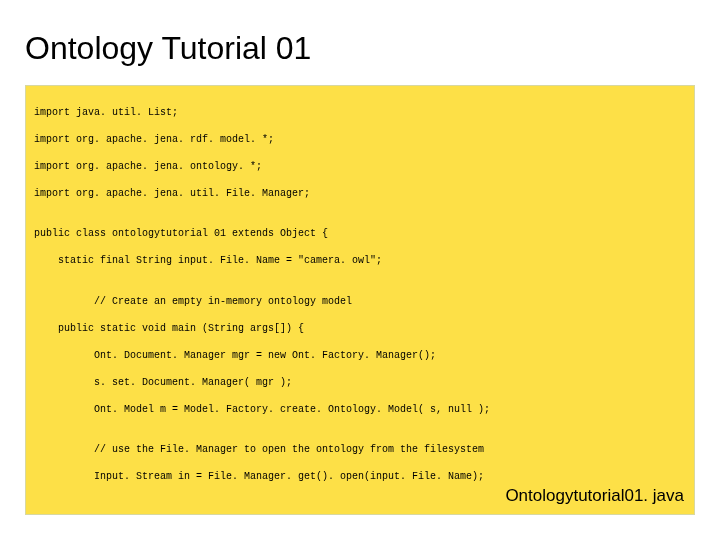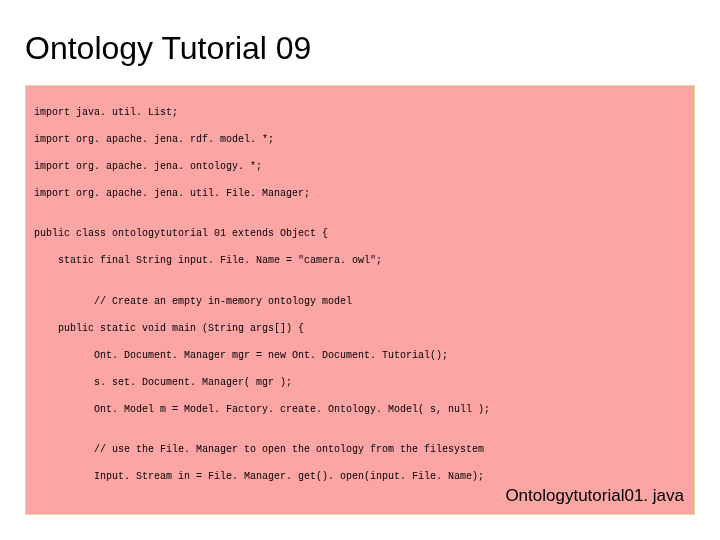--- a/index.html
+++ b/index.html
@@ -11,21 +11,21 @@
       padding: 30px 25px 20px;
       position: relative;
     }
     .title {
       font-size: 32px;
       font-weight: normal;
       margin-bottom: 18px;
       color: #000;
     }
     .code-block {
-      background: #fca5a5;
+      background: #fde047;
       border: 1px solid #d8d8a0;
       padding: 6px 8px;
       font-family: "Courier New", Courier, monospace;
       font-size: 10px;
       line-height: 1.35;
       color: #000;
       white-space: pre;
       position: relative;
       height: 430px;
     }
@@ -35,34 +35,34 @@
       bottom: 6px;
       right: 10px;
       font-family: Arial, Helvetica, sans-serif;
       font-size: 17px;
       color: #000;
     }
   </style>
 </head>
 <body>
 
-<h1 class="title">Ontology Tutorial 09</h1>
+<h1 class="title">Ontology Tutorial 01</h1>
 
 <div class="code-block">
 <span class="code-line">import java. util. List;</span>
 <span class="code-line">import org. apache. jena. rdf. model. *;</span>
 <span class="code-line">import org. apache. jena. ontology. *;</span>
 <span class="code-line">import org. apache. jena. util. File. Manager;</span>
 <span class="code-line"></span>
 <span class="code-line">public class ontologytutorial 01 extends Object {</span>
 <span class="code-line">    static final String input. File. Name = "camera. owl";</span>
 <span class="code-line"></span>
 <span class="code-line">          // Create an empty in-memory ontology model</span>
 <span class="code-line">    public static void main (String args[]) {</span>
-<span class="code-line">          Ont. Document. Manager mgr = new Ont. Document. Tutorial();</span>
+<span class="code-line">          Ont. Document. Manager mgr = new Ont. Factory. Manager();</span>
 <span class="code-line">          s. set. Document. Manager( mgr );</span>
 <span class="code-line">          Ont. Model m = Model. Factory. create. Ontology. Model( s, null );</span>
 <span class="code-line"></span>
 <span class="code-line">          // use the File. Manager to open the ontology from the filesystem</span>
 <span class="code-line">          Input. Stream in = File. Manager. get(). open(input. File. Name);</span>
 
 
 <span class="code-line"></span>
 
 

